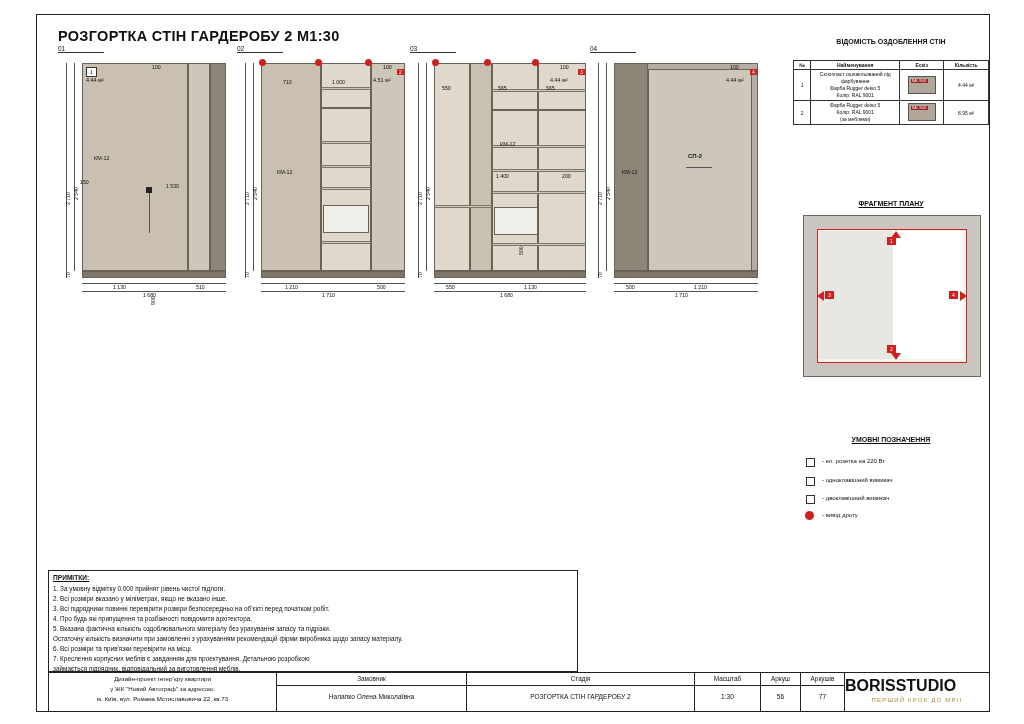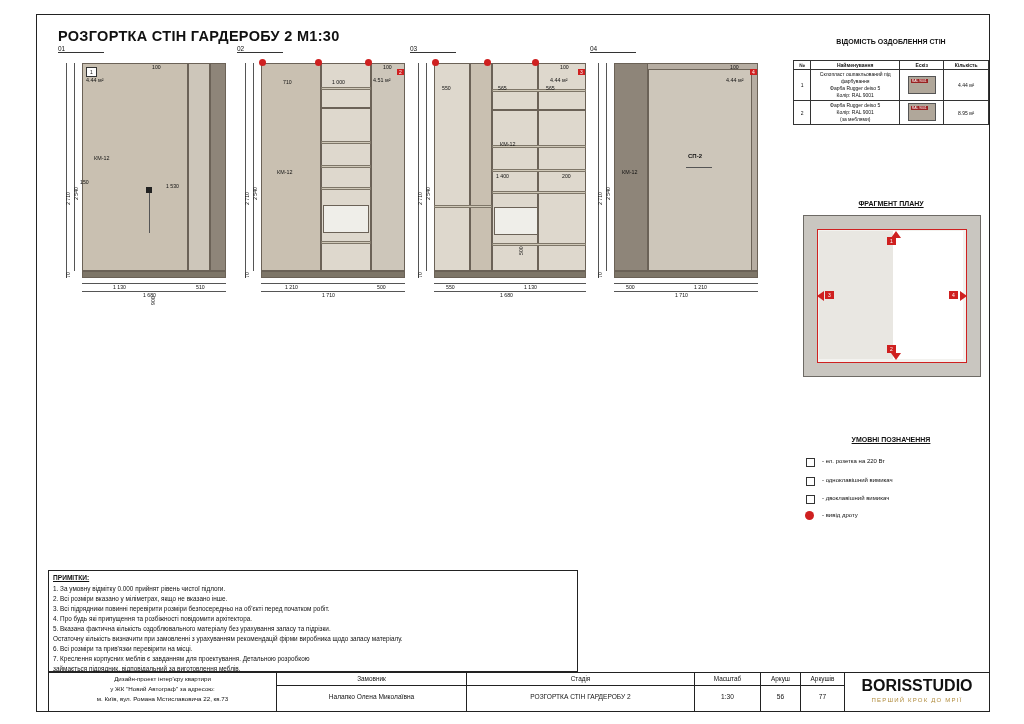--- a/index.html
+++ b/index.html
@@ -337,17 +337,17 @@
       <div class="vl" style="top:20px;">56</div>
     </div>
 
     <div class="cell" style="left:752px;top:0;width:44px;">
       <div class="rowline" style="width:44px;"></div>
       <div class="hd">Аркушів</div>
       <div class="vl" style="top:20px;">77</div>
     </div>
 
     <div class="cell" style="left:796px;top:0;width:144px;border-right:none;">
-      <div style="position:absolute;top:4px;width:100%;text-align:center;font-size:16px;font-weight:bold;">BORISSTUDIO</div>
+      <div style="position:absolute;top:4px;width:100%;text-align:left;font-size:16px;font-weight:bold;">BORISSTUDIO</div>
       <div style="position:absolute;top:24px;width:100%;text-align:center;font-size:6px;letter-spacing:1.2px;color:#b08b3c;">ПЕРШИЙ КРОК ДО МРІЇ</div>
     </div>
   </div>
 </div>
 
 </body></html>

